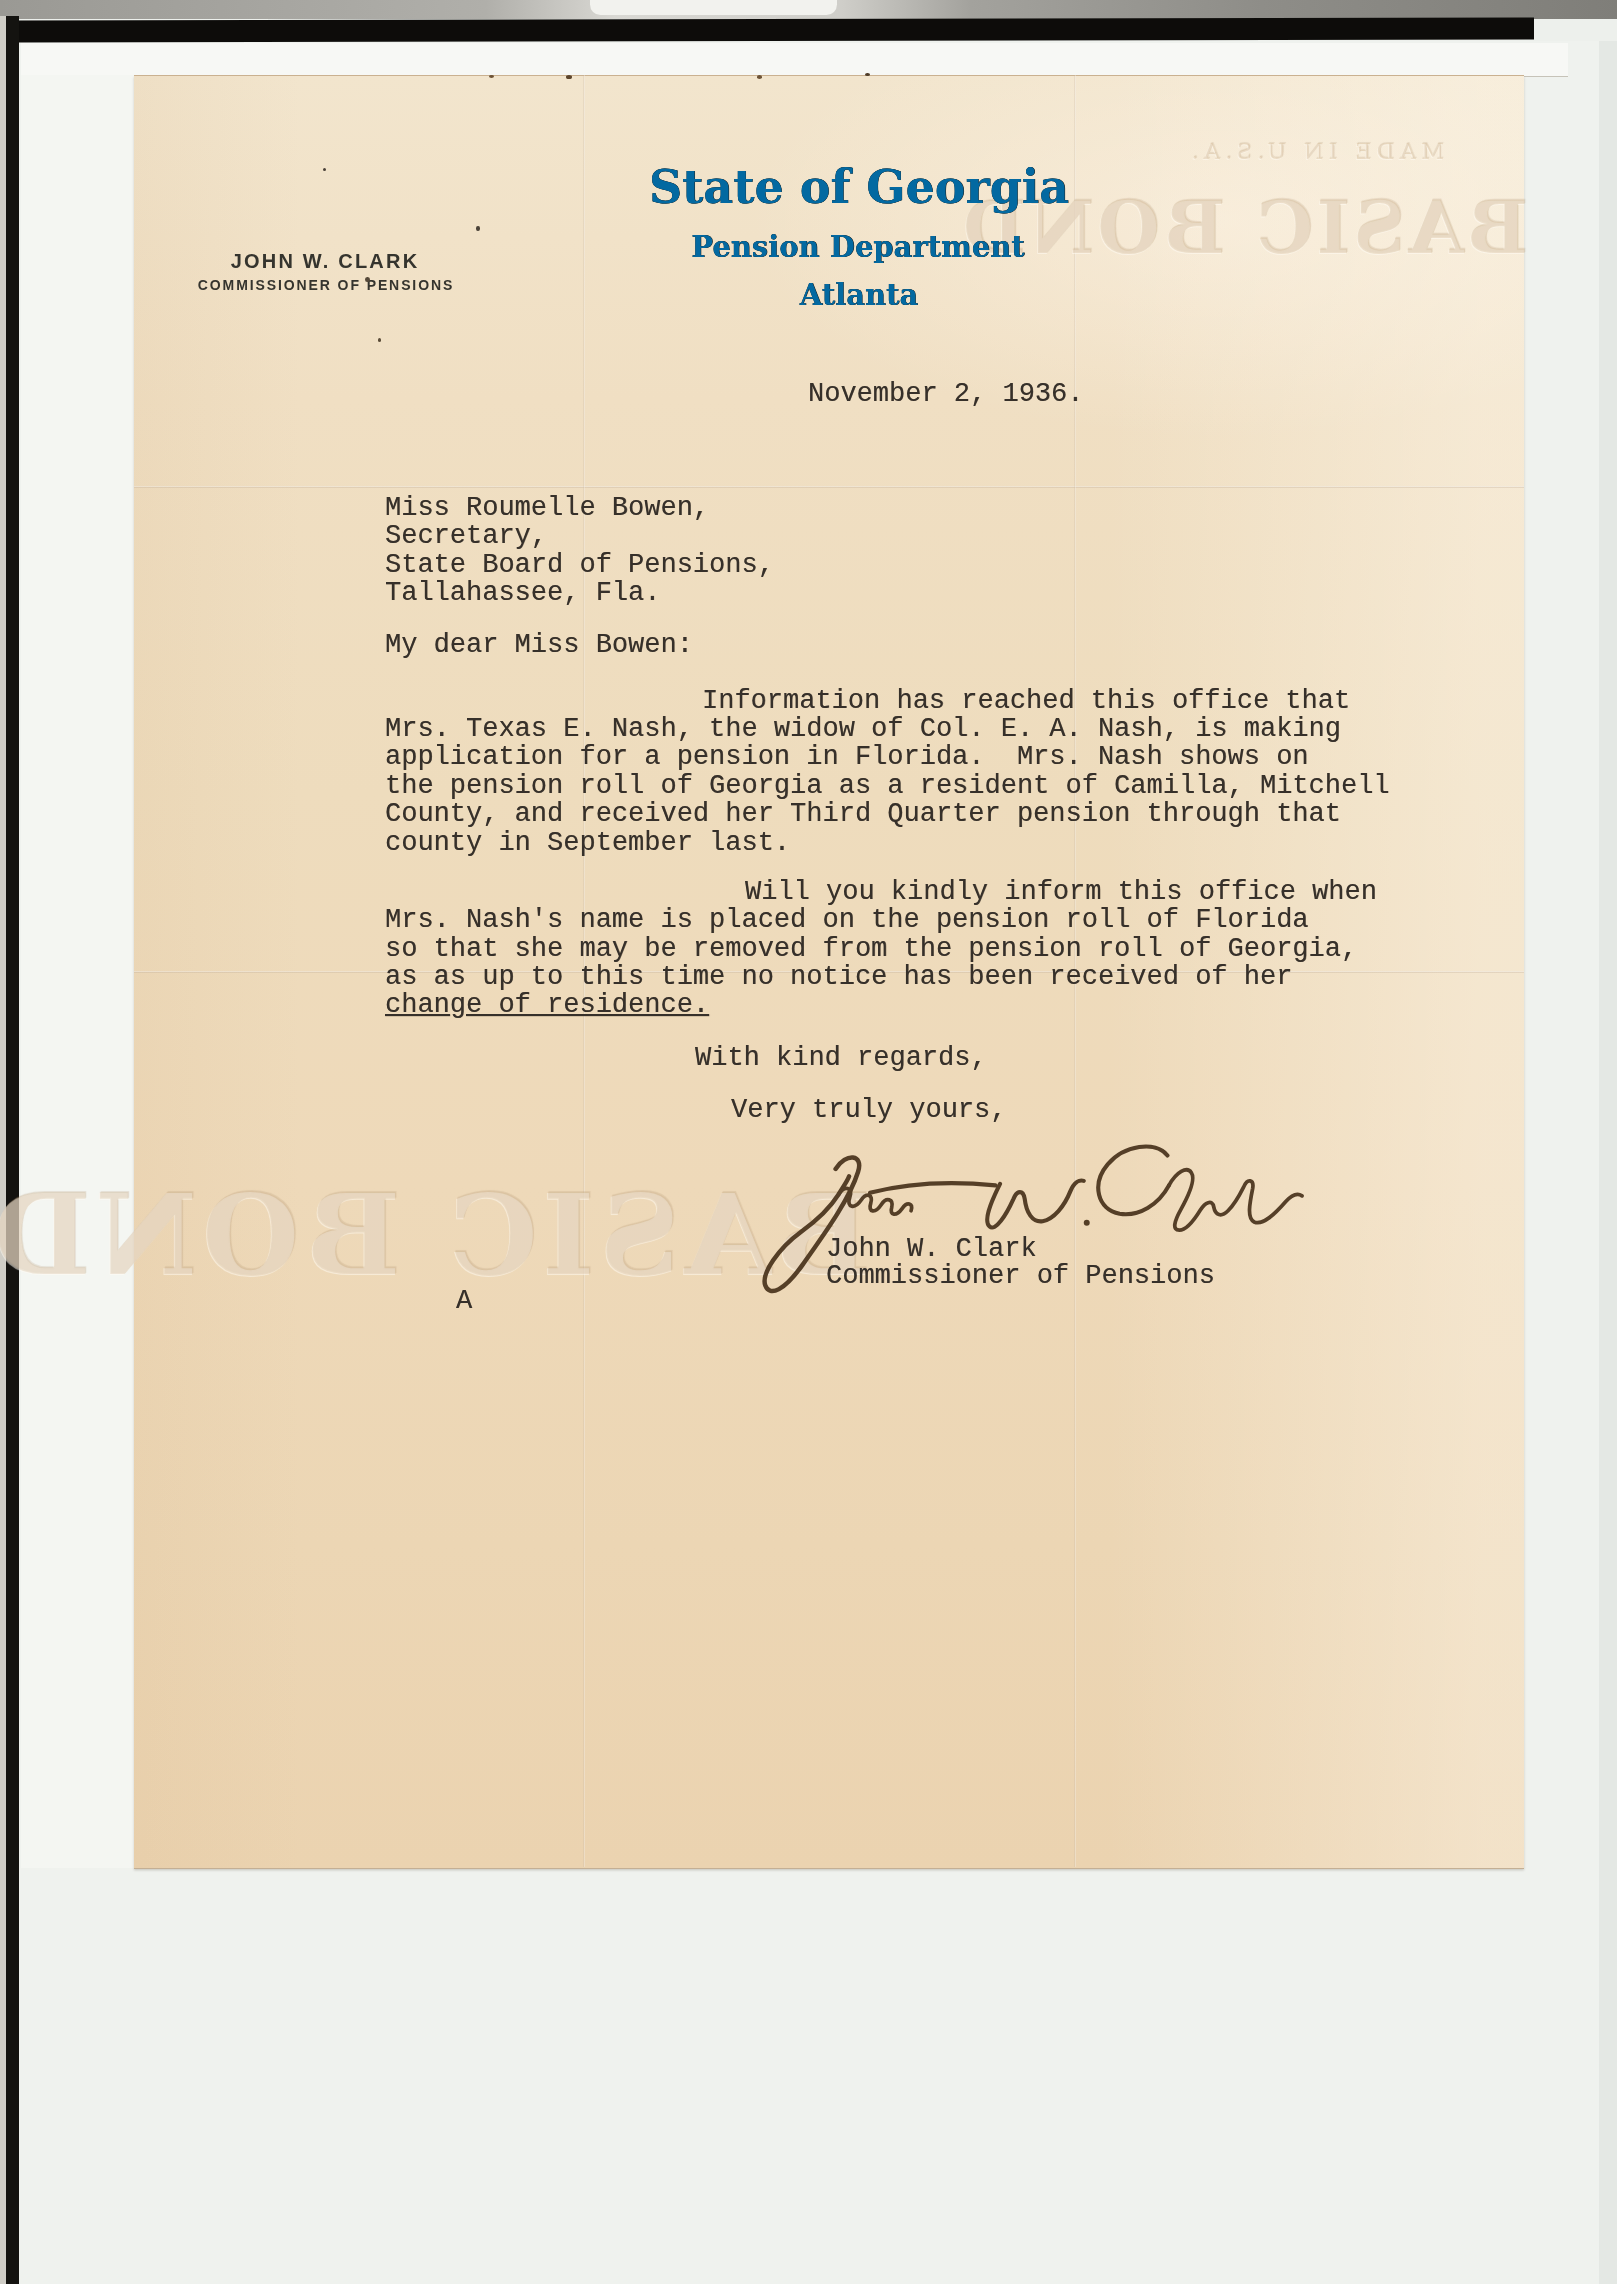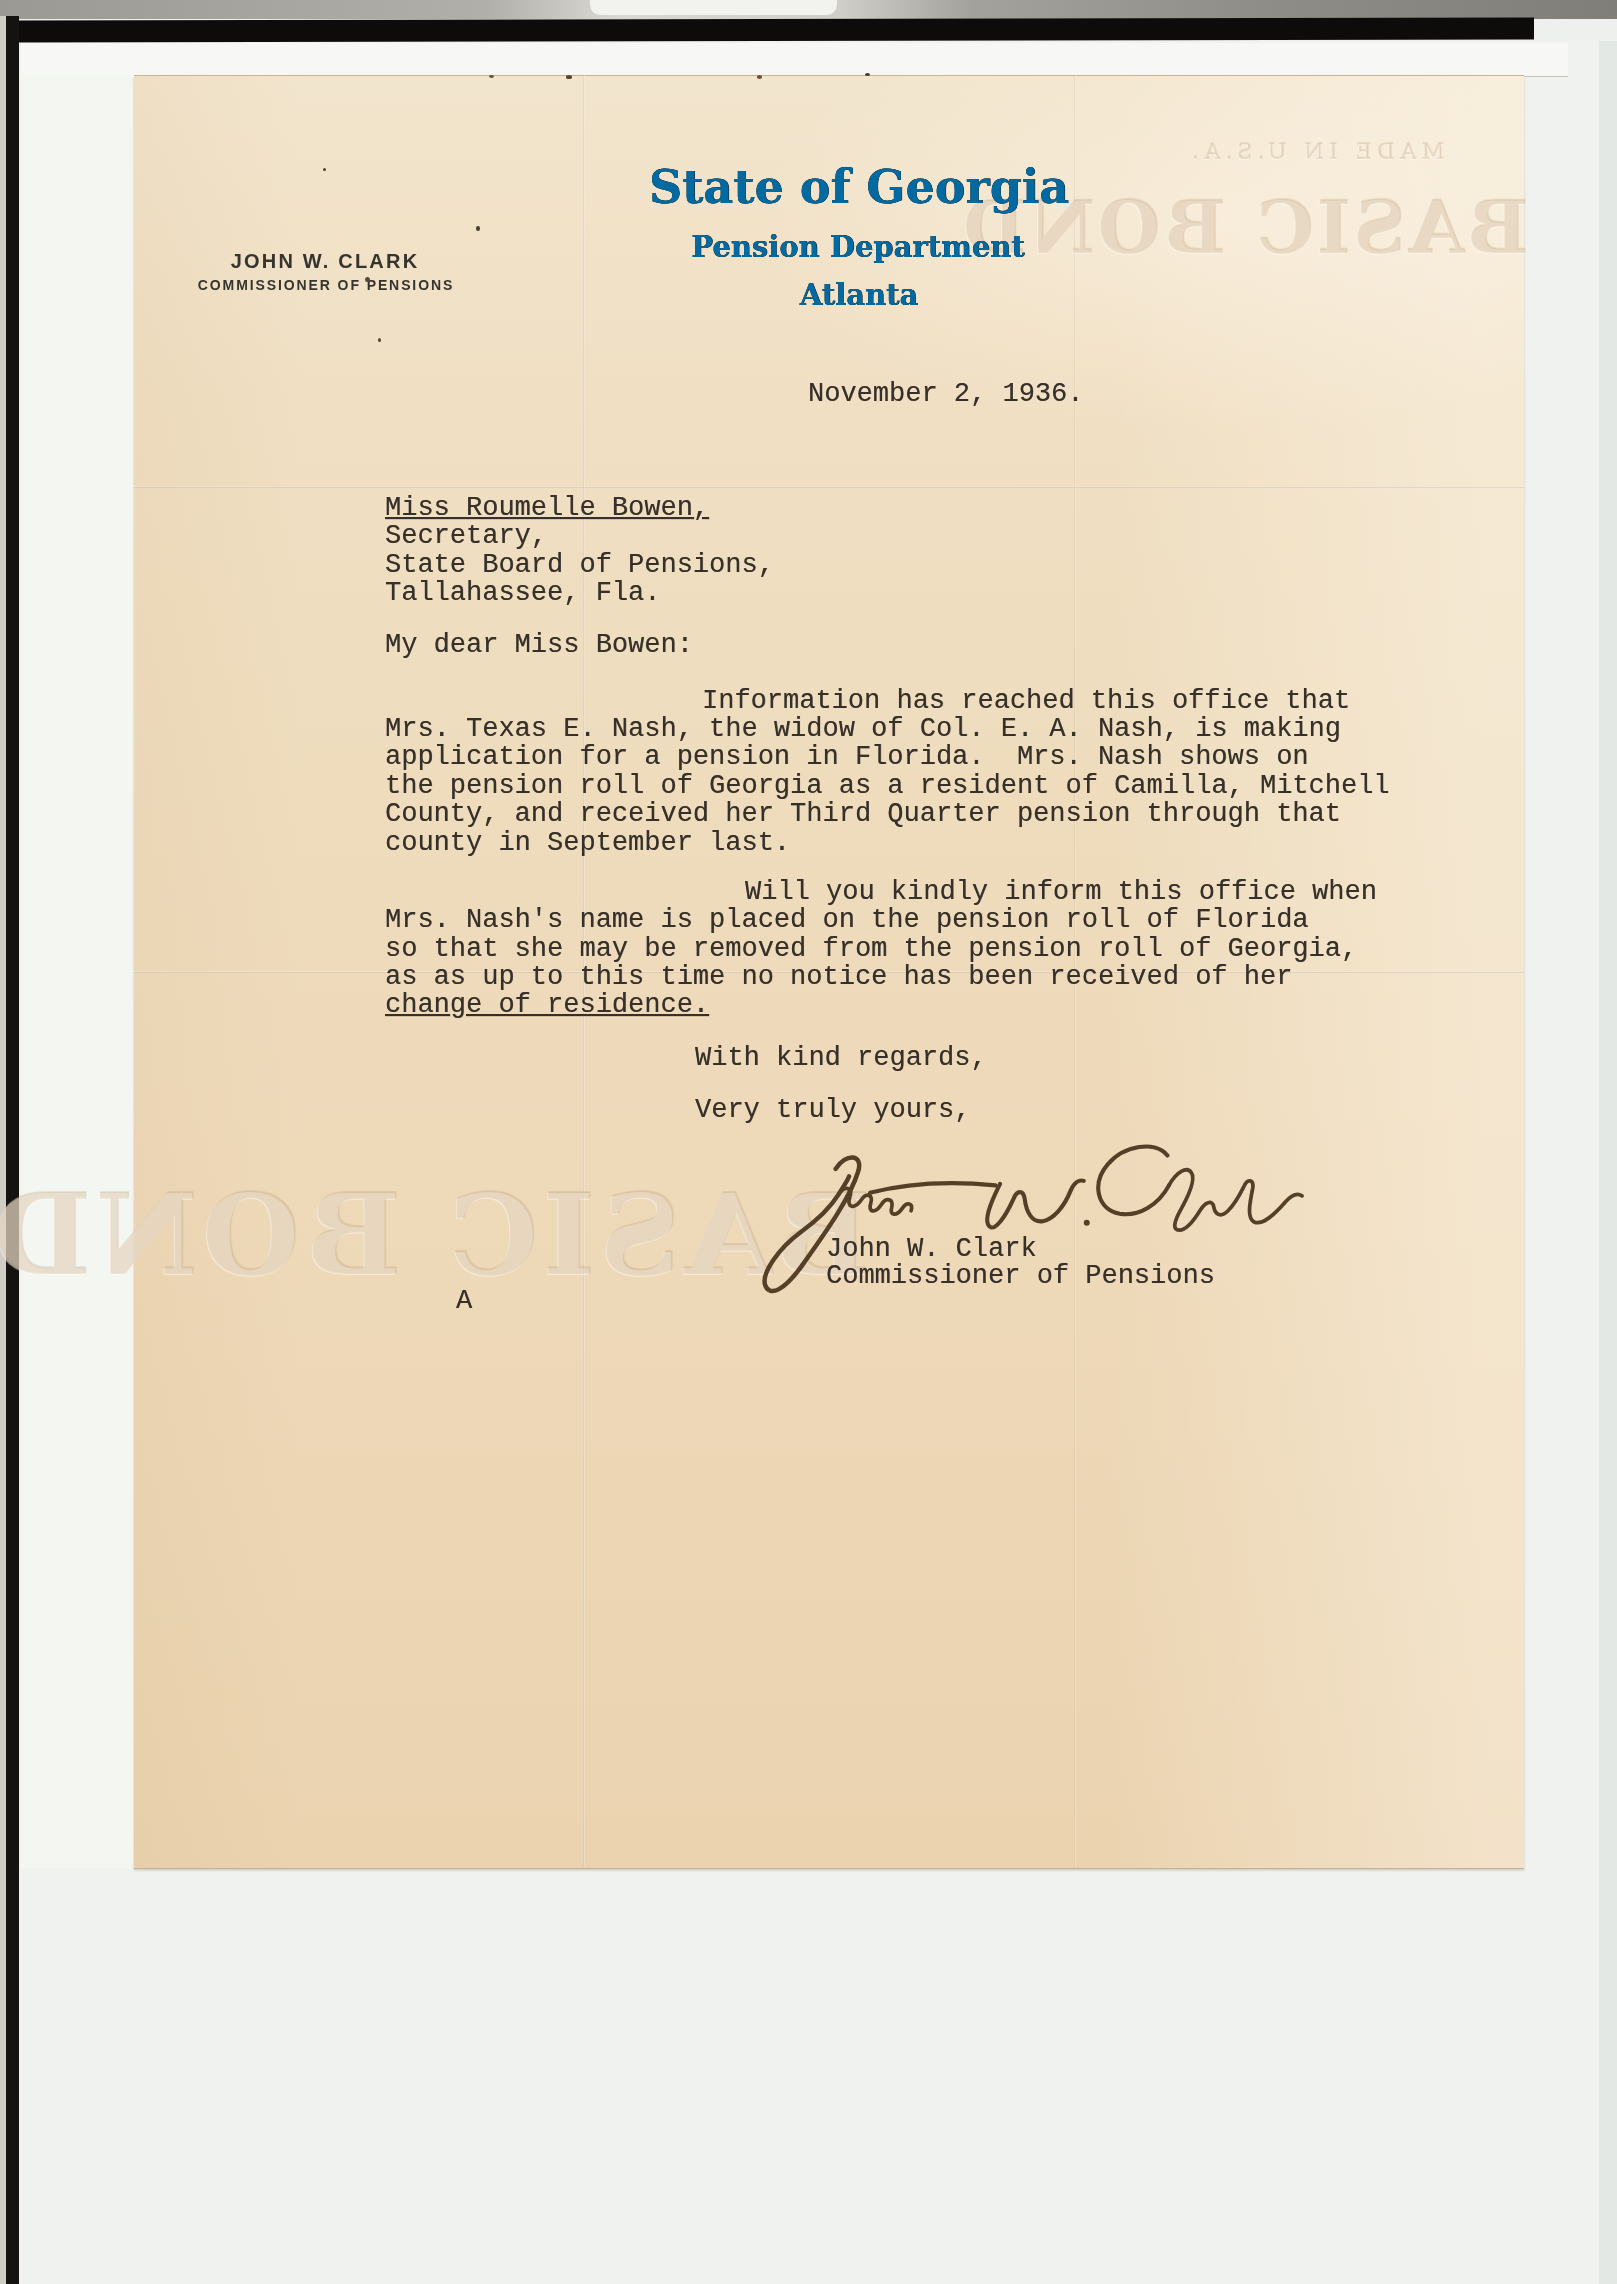--- a/index.html
+++ b/index.html
@@ -86,42 +86,42 @@
   <div class="ghost ghost-huge" style="left:161px;top:1169px;width:710px;">BASIC BOND</div>
 
   <div class="lh-sans" style="left:325px;top:250px;font-size:20px;letter-spacing:2.2px;">JOHN W. CLARK</div>
   <div class="lh-sans" style="left:326px;top:277px;font-size:14px;letter-spacing:1.9px;">COMMISSIONER OF PENSIONS</div>
   <div class="lh-black" style="left:859px;top:160px;font-size:46px;">State of Georgia</div>
   <div class="lh-black" style="left:858px;top:230px;font-size:29px;">Pension Department</div>
   <div class="lh-black" style="left:859px;top:278px;font-size:29px;">Atlanta</div>
 
   <div class="typed" style="left:808px;top:380px;">November 2, 1936.</div>
 
-  <div class="typed" style="left:385px;top:494px;text-decoration:underline;">Miss Roumelle Bowen,</div>
+  <div class="typed" style="left:385px;top:494px;">Miss Roumelle Bowen,</div>
   <div class="typed" style="left:385px;top:522px;">Secretary,</div>
   <div class="typed" style="left:385px;top:551px;">State Board of Pensions,</div>
   <div class="typed" style="left:385px;top:579px;">Tallahassee, Fla.</div>
 
   <div class="typed" style="left:385px;top:631px;">My dear Miss Bowen:</div>
 
   <div class="typed" style="left:702px;top:687px;">Information has reached this office that</div>
   <div class="typed" style="left:385px;top:715px;">Mrs. Texas E. Nash, the widow of Col. E. A. Nash, is making</div>
   <div class="typed" style="left:385px;top:743px;">application for a pension in Florida.  Mrs. Nash shows on</div>
   <div class="typed" style="left:385px;top:772px;">the pension roll of Georgia as a resident of Camilla, Mitchell</div>
   <div class="typed" style="left:385px;top:800px;">County, and received her Third Quarter pension through that</div>
   <div class="typed" style="left:385px;top:829px;">county in September last.</div>
 
   <div class="typed" style="left:702px;top:878px;margin-left:43px;">Will you kindly inform this office when</div>
   <div class="typed" style="left:385px;top:906px;">Mrs. Nash's name is placed on the pension roll of Florida</div>
   <div class="typed" style="left:385px;top:935px;">so that she may be removed from the pension roll of Georgia,</div>
   <div class="typed" style="left:385px;top:963px;">as as up to this time no notice has been received of her</div>
   <div class="typed" style="left:385px;top:991px;text-decoration:underline;">change of residence.</div>
 
   <div class="typed" style="left:695px;top:1044px;">With kind regards,</div>
-  <div class="typed" style="left:695px;top:1096px;text-align:center;">Very truly yours,</div>
+  <div class="typed" style="left:731px;top:1096px;text-align:center;">Very truly yours,</div>
 
   <svg class="sig-svg" width="598" height="172" viewBox="0 0 800 230">
     <g fill="none" stroke="#4a341d" stroke-linecap="round" stroke-linejoin="round" opacity="0.93">
       <path stroke-width="6" d="M168,40 C182,18 206,20 198,44 C186,82 152,128 124,168 C100,202 80,212 74,196 C68,180 92,146 122,124 C144,108 162,90 172,74 C178,64 184,56 186,50"></path>
       <path stroke-width="5" d="M172,74 C180,62 192,64 187,78 C182,92 194,94 202,82 C209,71 219,74 215,86 C211,98 221,100 229,88 C236,77 246,80 243,92 C240,102 249,104 257,93 C264,83 272,86 269,96"></path>
       <path stroke-width="5.5" d="M214,72 C260,60 320,56 382,62"></path>
       <path stroke-width="5.5" d="M388,60 C374,88 366,110 374,117 C382,124 396,102 406,80 C411,68 419,68 421,80 C423,98 431,112 445,110 C460,107 474,90 482,70 C487,58 494,54 500,56"></path>
       <circle cx="504" cy="112" r="4" fill="#4a341d" stroke="none"></circle>
       <path stroke-width="5.5" d="M612,22 C596,2 554,8 532,34 C510,60 518,94 548,100 C574,104 600,88 614,62"></path>
       <path stroke-width="5" d="M614,62 C624,44 638,36 644,45 C650,54 640,76 630,94 C621,110 618,122 628,122 C638,122 648,108 656,95 C662,85 672,80 674,91 C676,102 684,105 693,96 C701,88 708,76 714,64 C719,52 728,54 726,66 C722,86 718,106 728,111 C740,116 756,100 770,84 C778,75 786,72 792,76"></path>

